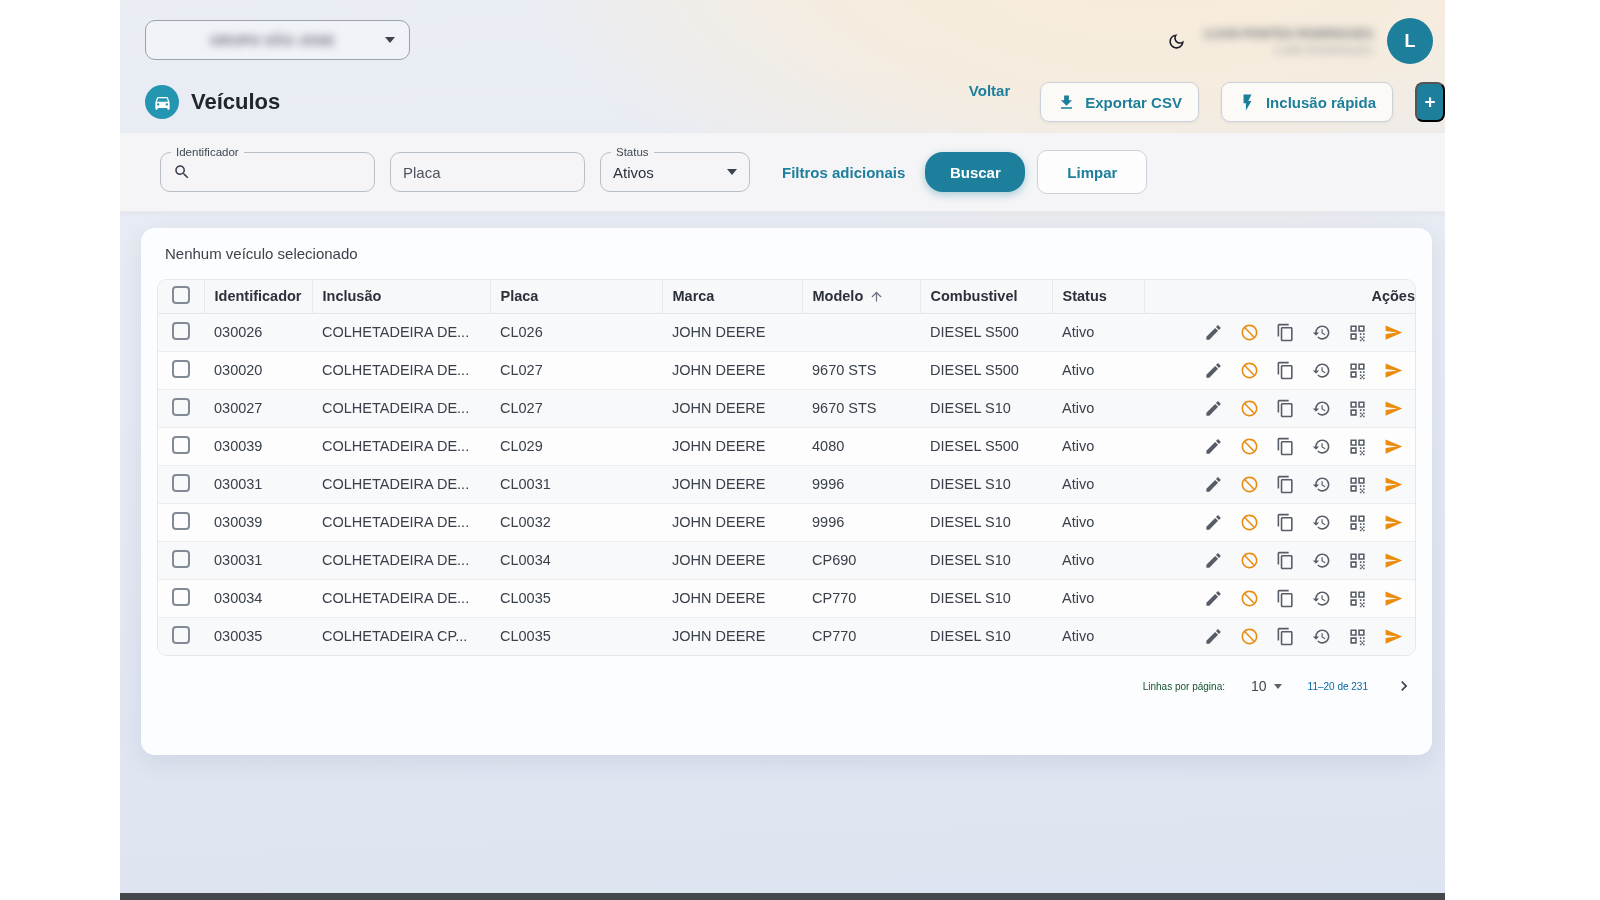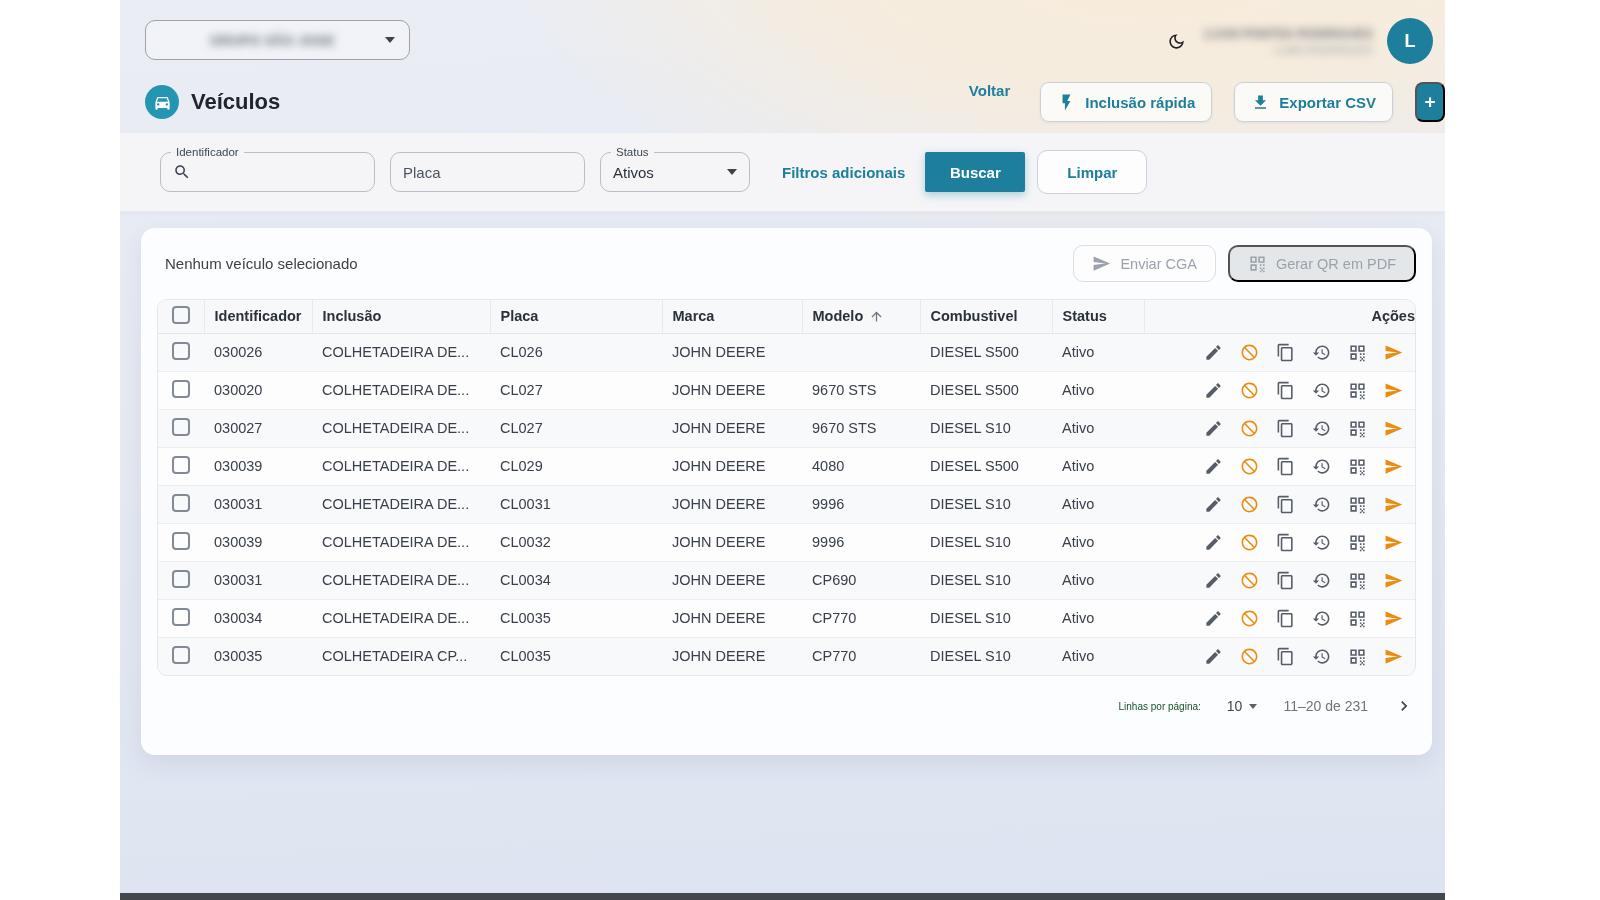--- a/index.html
+++ b/index.html
@@ -59,21 +59,21 @@
   .f-ident { width:215px; }
   .f-placa { width:195px; margin-left:15px; }
   .f-status { width:150px; margin-left:15px; justify-content:space-between; cursor:pointer; }
   .field input { border:none; outline:none; background:transparent; font-size:15px; color:#2b323c; width:100%;
                  font-family:"Liberation Sans","DejaVu Sans",sans-serif; }
   .field input::placeholder { color:#4c535e; opacity:1; }
   .search-ic { color:#3a424e; margin-right:8px; display:flex; }
   .search-ic svg { width:18px; height:18px; }
   .status-val { font-size:15px; color:#2b323c; }
   .band-link { margin-left:32px; font-size:15px; font-weight:700; color:#1d7f9b; cursor:pointer; }
-  .btn-primary { margin-left:20px; width:100px; height:40px; border:none; border-radius:2px; background:#1d7f9b; color:#fff;
+  .btn-primary { margin-left:20px; width:100px; height:40px; border:none; border-radius:18px; background:#1d7f9b; color:#fff;
                  font-size:15px; font-weight:700; cursor:pointer; box-shadow:0 3px 8px rgba(29,127,155,.35); }
   .btn-ghost { margin-left:12px; width:110px; height:44px; border:1px solid #ccd1d8; border-radius:10px; background:rgba(255,255,255,.8);
                color:#1d7f9b; font-size:15px; font-weight:700; cursor:pointer; }
 
   
   .panel { position:absolute; left:21px; top:228px; width:1291px; height:527px; background:#fcfdfe; border-radius:14px;
            box-shadow:0 8px 24px rgba(50,70,110,.10); }
   .sel-row { display:flex; align-items:center; justify-content:space-between; padding:17px 16px 13px 24px; }
   .sel-msg { font-size:15px; color:#3c424b; }
   .sel-btns { display:flex; gap:12px; }
@@ -103,21 +103,21 @@
   .ic { display:flex; cursor:pointer; }
   .ic svg { width:19px; height:19px; }
   .ic.gray { color:#565d67; }
   .ic.orange { color:#ea8c0f; }
 
   .pag-row { display:flex; align-items:center; justify-content:flex-end; gap:26px; padding:20px 18px 0 0; }
   .pag-label { font-size:10px; color:#14532d; }
   .pag-select { display:flex; align-items:center; gap:7px; cursor:pointer; }
   .pag-select .pv { font-size:14px; color:#3f4650; }
   .pag-select .caret { border-top-color:#5a616b; border-left-width:4px; border-right-width:4px; border-top-width:5px; }
-  .pag-range { font-size:14px; color:#737373; }
+  .pag-range { font-size:10px; color:#0369a1; }
   .pag-next { display:flex; cursor:pointer; color:#3c434c; }
   .pag-next svg { width:20px; height:20px; }
 </style>
 </head>
 <body>
 
 <div class="stage">
   <div class="app">
 
     <div class="grp-select">
@@ -143,36 +143,36 @@
     <div class="page-head">
       <span class="icon-circle">
         <svg viewBox="0 0 24 24" fill="currentColor">
             <path d="M18.92 6.01C18.72 5.42 18.16 5 17.5 5h-11c-.66 0-1.21.42-1.42 1.01L3 12v8c0 .55.45 1 1 1h1c.55 0 1-.45 1-1v-1h12v1c0 .55.45 1 1 1h1c.55 0 1-.45 1-1v-8l-2.08-5.99zM6.5 16c-.83 0-1.5-.67-1.5-1.5S5.67 13 6.5 13s1.5.67 1.5 1.5S7.33 16 6.5 16zm11 0c-.83 0-1.5-.67-1.5-1.5s.67-1.5 1.5-1.5 1.5.67 1.5 1.5-.67 1.5-1.5 1.5zM5 11l1.5-4.5h11L19 11H5z"></path>
           </svg>
       </span>
       <span class="page-title">Veículos</span>
 
       <div class="head-actions">
         <span class="link-btn">Voltar</span>
+        <button class="btn">
+          <span class="ic">
+            <svg viewBox="0 0 24 24" fill="currentColor">
+                <path d="M19 9h-4V3H9v6H5l7 7 7-7zM5 18v2h14v-2H5z"></path>
+              </svg>
+          </span>
+          <span>Exportar CSV</span>
+        </button>
         <button class="btn">
           <span class="ic">
             <svg viewBox="0 0 24 24" fill="currentColor">
                 <path d="M7 2v11h3v9l7-12h-4l4-8H7z"></path>
               </svg>
           </span>
           <span>Inclusão rápida</span>
         </button>
-        <button class="btn">
-          <span class="ic">
-            <svg viewBox="0 0 24 24" fill="currentColor">
-                <path d="M19 9h-4V3H9v6H5l7 7 7-7zM5 18v2h14v-2H5z"></path>
-              </svg>
-          </span>
-          <span>Exportar CSV</span>
-        </button>
         <button class="btn-plus">+</button>
       </div>
     </div>
 
     <div class="filter-band">
       <div class="field f-ident">
         <span class="flabel">Identificador</span>
         <span class="search-ic">
           <svg viewBox="0 0 24 24" fill="currentColor">
               <path d="M15.5 14h-.79l-.28-.27C15.41 12.59 16 11.11 16 9.5 16 5.91 13.09 3 9.5 3S3 5.91 3 9.5 5.91 16 9.5 16c1.61 0 3.09-.59 4.23-1.57l.27.28v.79l5 4.99L20.49 19l-4.99-5zm-6 0C7.01 14 5 11.99 5 9.5S7.01 5 9.5 5 14 7.01 14 9.5 11.99 14 9.5 14z"></path>
@@ -189,38 +189,20 @@
         <span class="caret"></span>
       </div>
       <span class="band-link">Filtros adicionais</span>
       <button class="btn-primary">Buscar</button>
       <button class="btn-ghost">Limpar</button>
     </div>
 
     <div class="panel">
       <div class="sel-row">
         <span class="sel-msg">Nenhum veículo selecionado</span>
-        <div class="sel-btns">
-          <button class="pill outline">
-            <span class="ic">
-              <svg viewBox="0 0 24 24" fill="currentColor">
-                  <path d="M2.01 21L23 12 2.01 3 2 10l15 2-15 2z"></path>
-                </svg>
-            </span>
-            <span>Enviar CGA</span>
-          </button>
-          <button class="pill fill">
-            <span class="ic">
-              <svg viewBox="0 0 24 24" fill="currentColor">
-                  <path d="M3 3h8v8H3V3zm2 2v4h4V5H5zm8-2h8v8h-8V3zm2 2v4h4V5h-4zM3 13h8v8H3v-8zm2 2v4h4v-4H5zm10-2h2v2h-2v-2zm4 0h2v2h-2v-2zm-4 4h2v2h-2v-2zm4 0h2v2h-2v-2zm-2 2h2v2h-2v-2zm-2 2h2v2h-2v-2zm4 0h2v2h-2v-2z"></path>
-                </svg>
-            </span>
-            <span>Gerar QR em PDF</span>
-          </button>
-        </div>
       </div>
 
       <div class="table-wrap">
         <table>
           <colgroup>
             <col class="c0">
               <col class="c1">
               <col class="c2">
               <col class="c3">
               <col class="c4">

